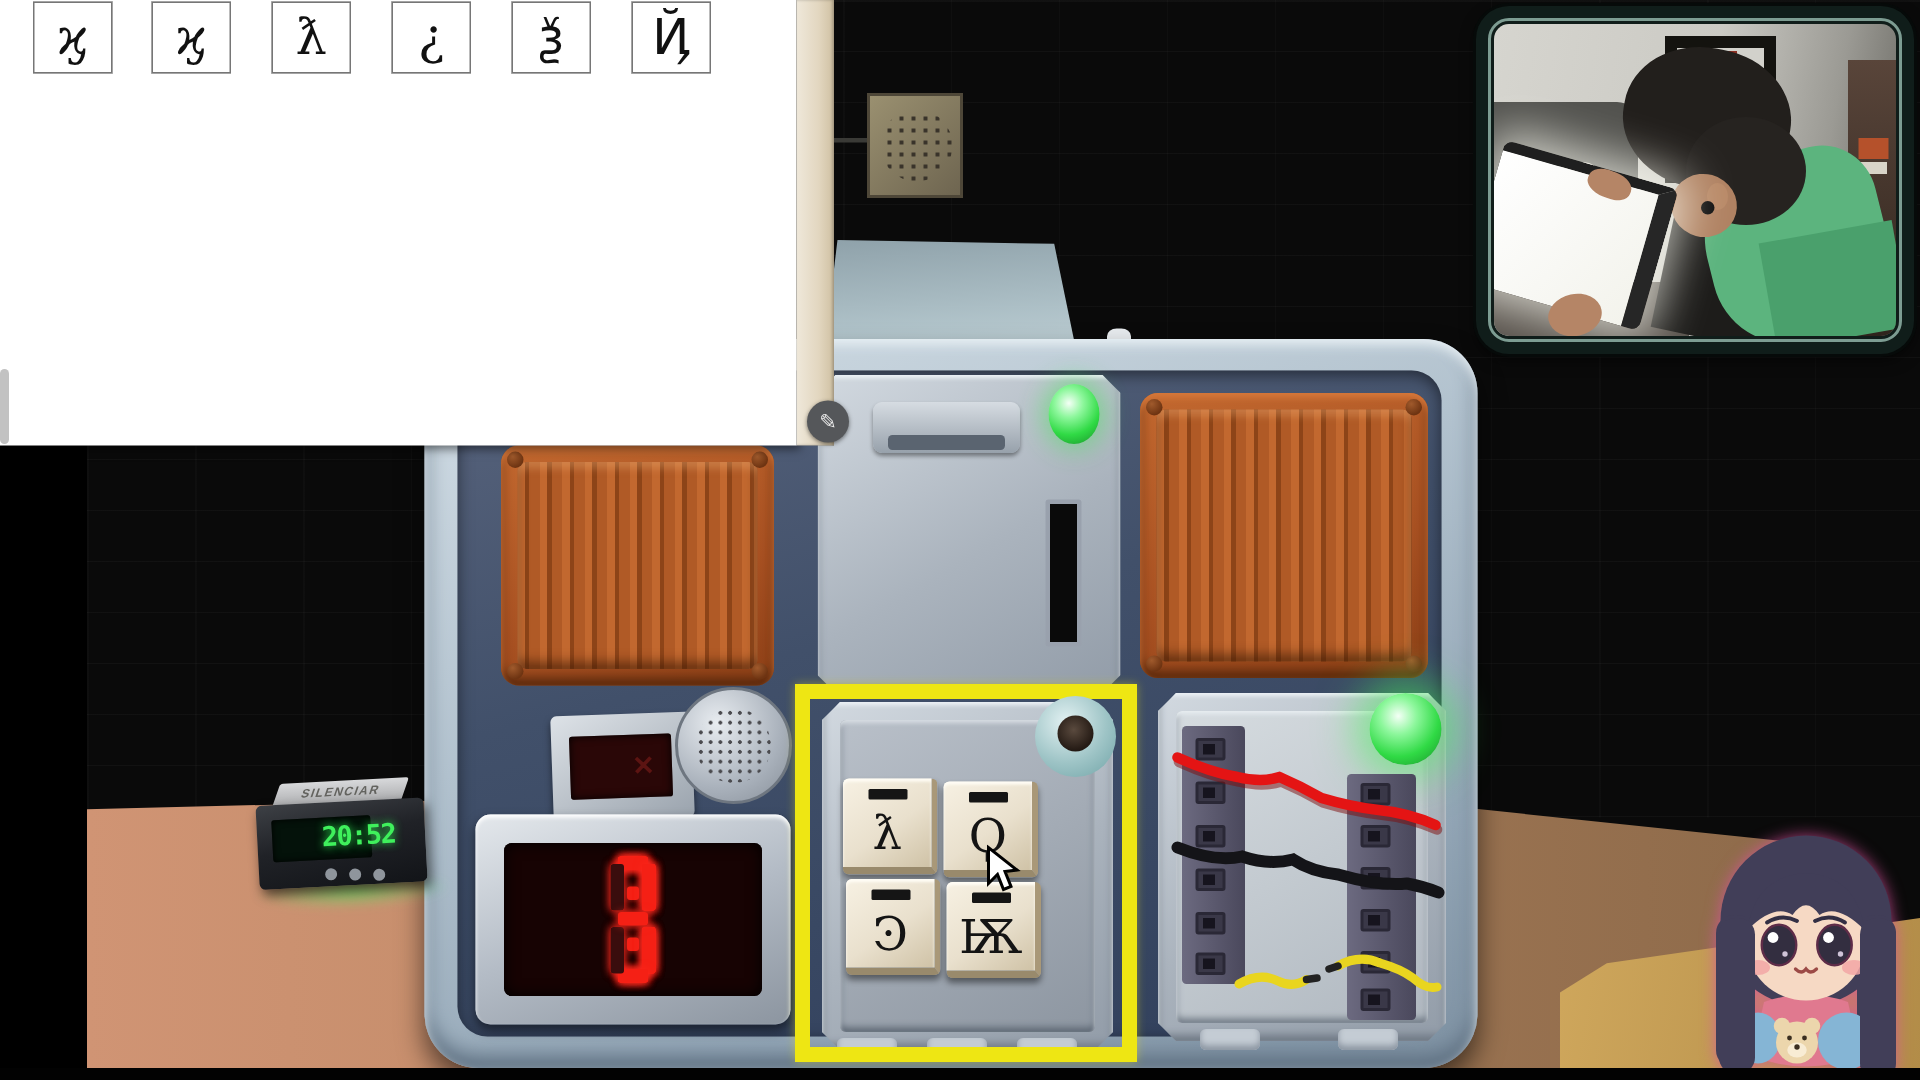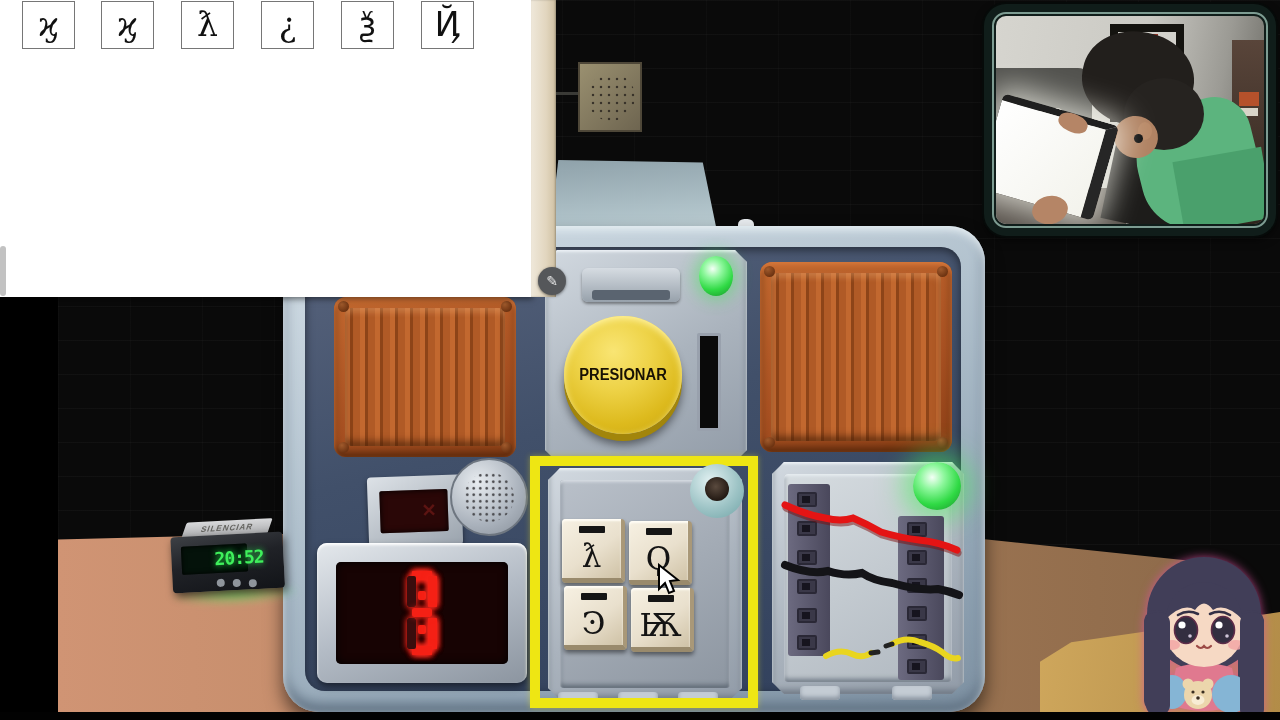--- a/index.html
+++ b/index.html
@@ -234,23 +234,20 @@
     <div class="screw" style="left:4px;bottom:4px;"></div>
     <div class="screw" style="right:4px;bottom:4px;"></div>
   </div>
 
   <div class="plate" style="left:545px;top:250px;width:202px;height:212px;"></div>
   <div class="hinge">
       <div class="slot"></div>
     </div>
   <div class="indicator"></div>
   <div class="led led-btn"></div>
-  <div class="big-button">
-    <div class="lbl">PRESIONAR</div>
-  </div>
 
   <div class="strikebox">
     <div class="scr">
       <span class="strikes">✕ ✕</span>
     </div>
   </div>
   <div class="bspeaker">
       <div class="dots"></div>
     </div>
   <div class="timer-frame">

